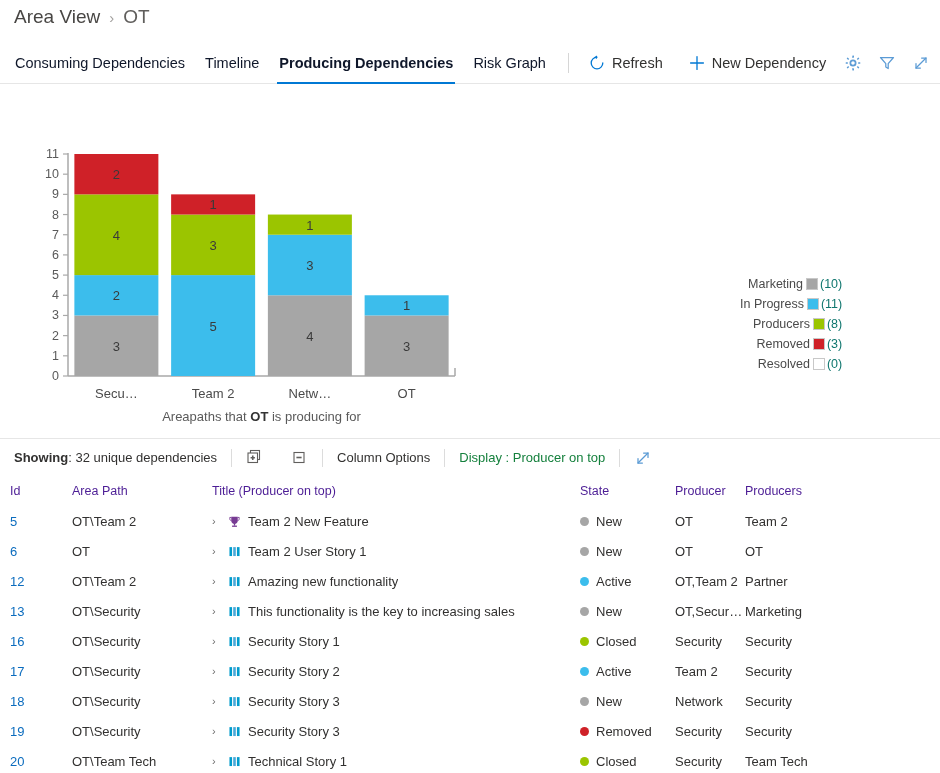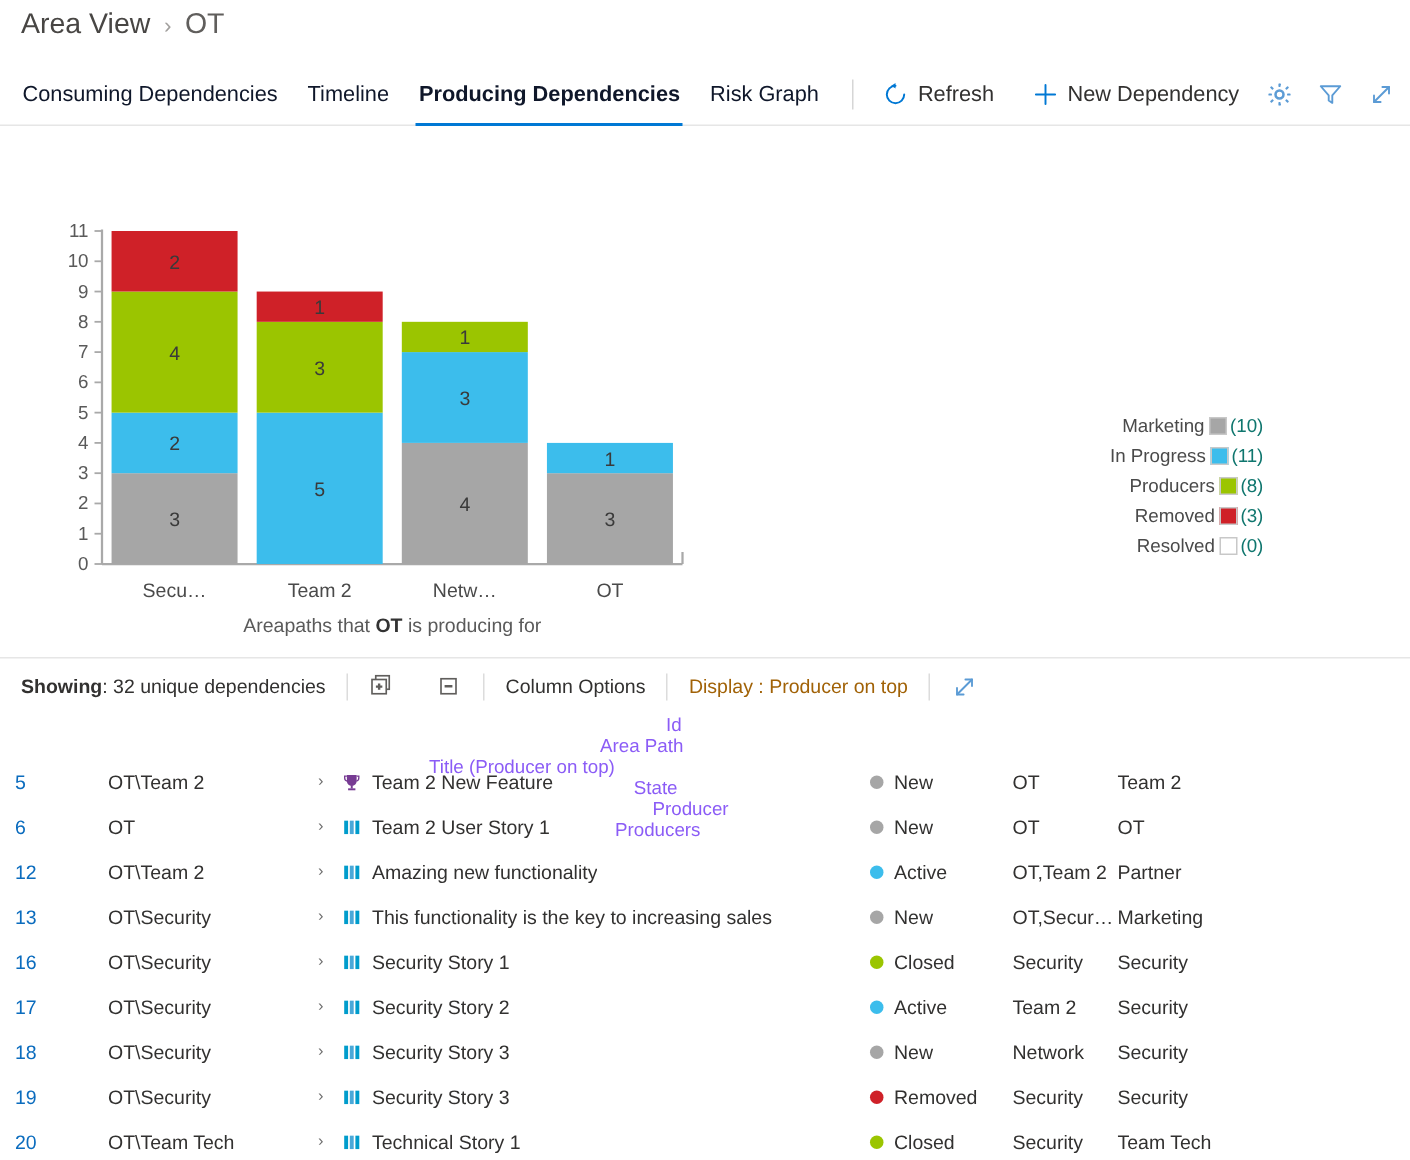--- a/index.html
+++ b/index.html
@@ -78,27 +78,27 @@
     position: absolute; left: 0; top: 438px; width: 940px; height: 38px;
     display: flex; align-items: center;
     border-top: 1px solid #e6e6e6;
     font-size: 13px; color: #323130;
   }
   .gridbar .showing { margin-left: 14px; }
   .gridbar .showing b { font-weight: bold; }
   .gridbar .gsep { width: 1px; height: 18px; background: #dcdcdc; margin: 0 14px; }
   .gridbar .iconbtn { cursor: pointer; display: inline-flex; align-items: center; }
   .gridbar .textbtn { cursor: pointer; white-space: nowrap; }
-  .gridbar .display-label { color: #a16207; white-space: nowrap; }
+  .gridbar .display-label { color: #15803d; white-space: nowrap; }
 
   
   .tbl { position: absolute; left: 0; top: 476px; width: 940px; }
   .thead {
     display: flex; align-items: center; height: 30px;
-    font-size: 12.5px; color: #8b5cf6; flex-direction: column;
+    font-size: 12.5px; color: #4c1d95;
   }
   .trow {
     display: flex; align-items: center; height: 30px;
     font-size: 13px; color: #323130;
   }
   .c-id     { width: 72px; padding-left: 10px; }
   .c-area   { width: 140px; }
   .c-title  { width: 368px; }
   .c-state  { width: 95px; }
   .c-cons   { width: 70px; }

